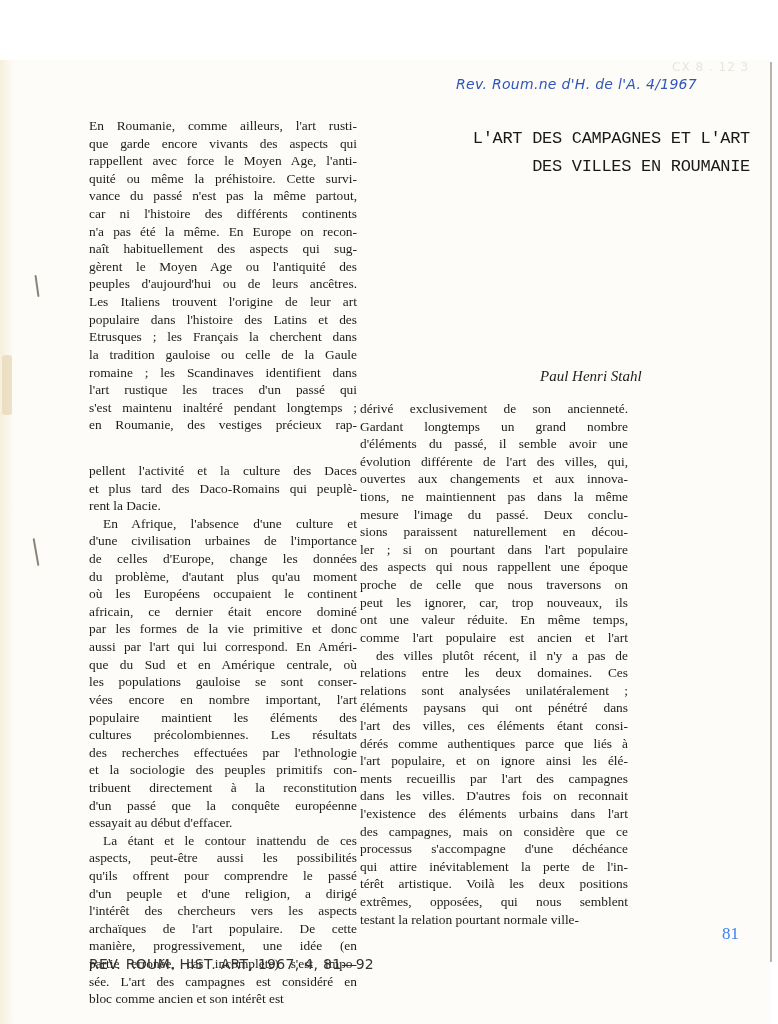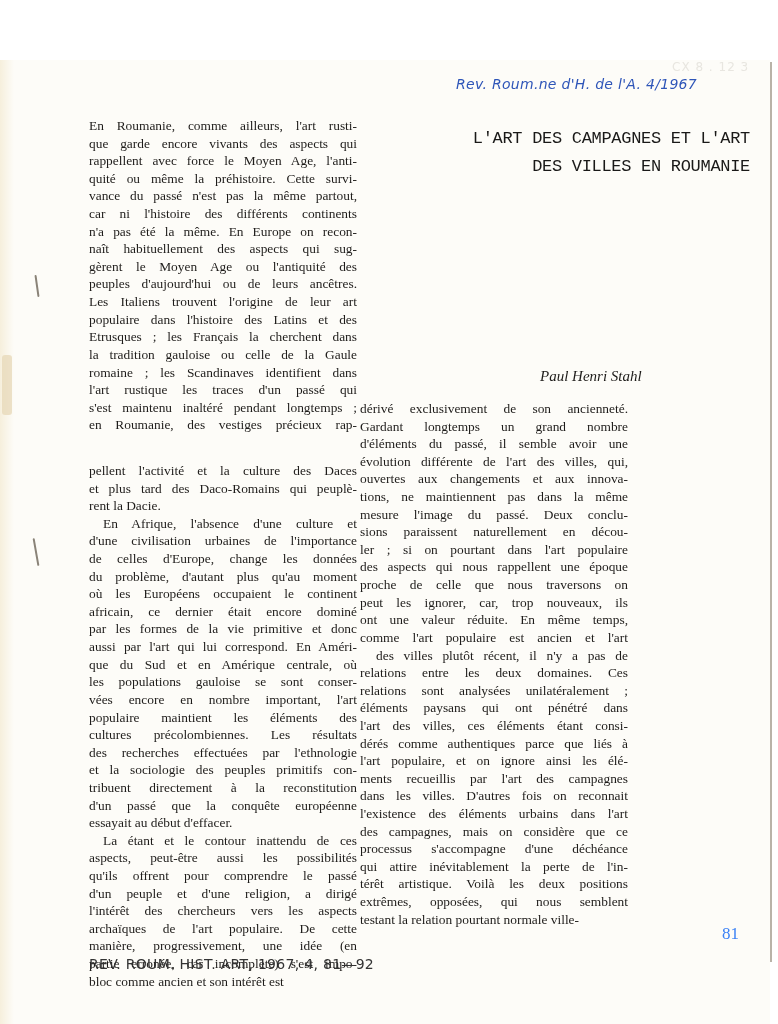--- a/index.html
+++ b/index.html
@@ -129,20 +129,21 @@
     </p>
     <p>
       <span class="line" style="text-indent: 14px; white-space: nowrap;">La étant et le contour inattendu de ces</span>
       <span class="line" style="white-space: nowrap;">aspects, peut-être aussi les possibilités</span>
       <span class="line" style="white-space: nowrap;">qu'ils offrent pour comprendre le passé</span>
       <span class="line" style="white-space: nowrap;">d'un peuple et d'une religion, a dirigé</span>
       <span class="line" style="white-space: nowrap;">l'intérêt des chercheurs vers les aspects</span>
       <span class="line" style="white-space: nowrap;">archaïques de l'art populaire. De cette</span>
       <span class="line" style="white-space: nowrap;">manière, progressivement, une idée (en</span>
       <span class="line" style="white-space: nowrap;">partie erronée, car incomplète) s'est impo-</span>
+      <span class="line" style="white-space: nowrap;">sée. L'art des campagnes est considéré en</span>
       <span class="line last" style="white-space: nowrap;">bloc comme ancien et son intérêt est</span>
     </p>
   </div>
 <div class="col col-right" id="col-right">
     <p>
       <span class="line" style="white-space: nowrap;">dérivé exclusivement de son ancienneté.</span>
       <span class="line" style="white-space: nowrap;">Gardant longtemps un grand nombre</span>
       <span class="line" style="white-space: nowrap;">d'éléments du passé, il semble avoir une</span>
       <span class="line" style="white-space: nowrap;">évolution différente de l'art des villes, qui,</span>
       <span class="line" style="white-space: nowrap;">ouvertes aux changements et aux innova-</span>

